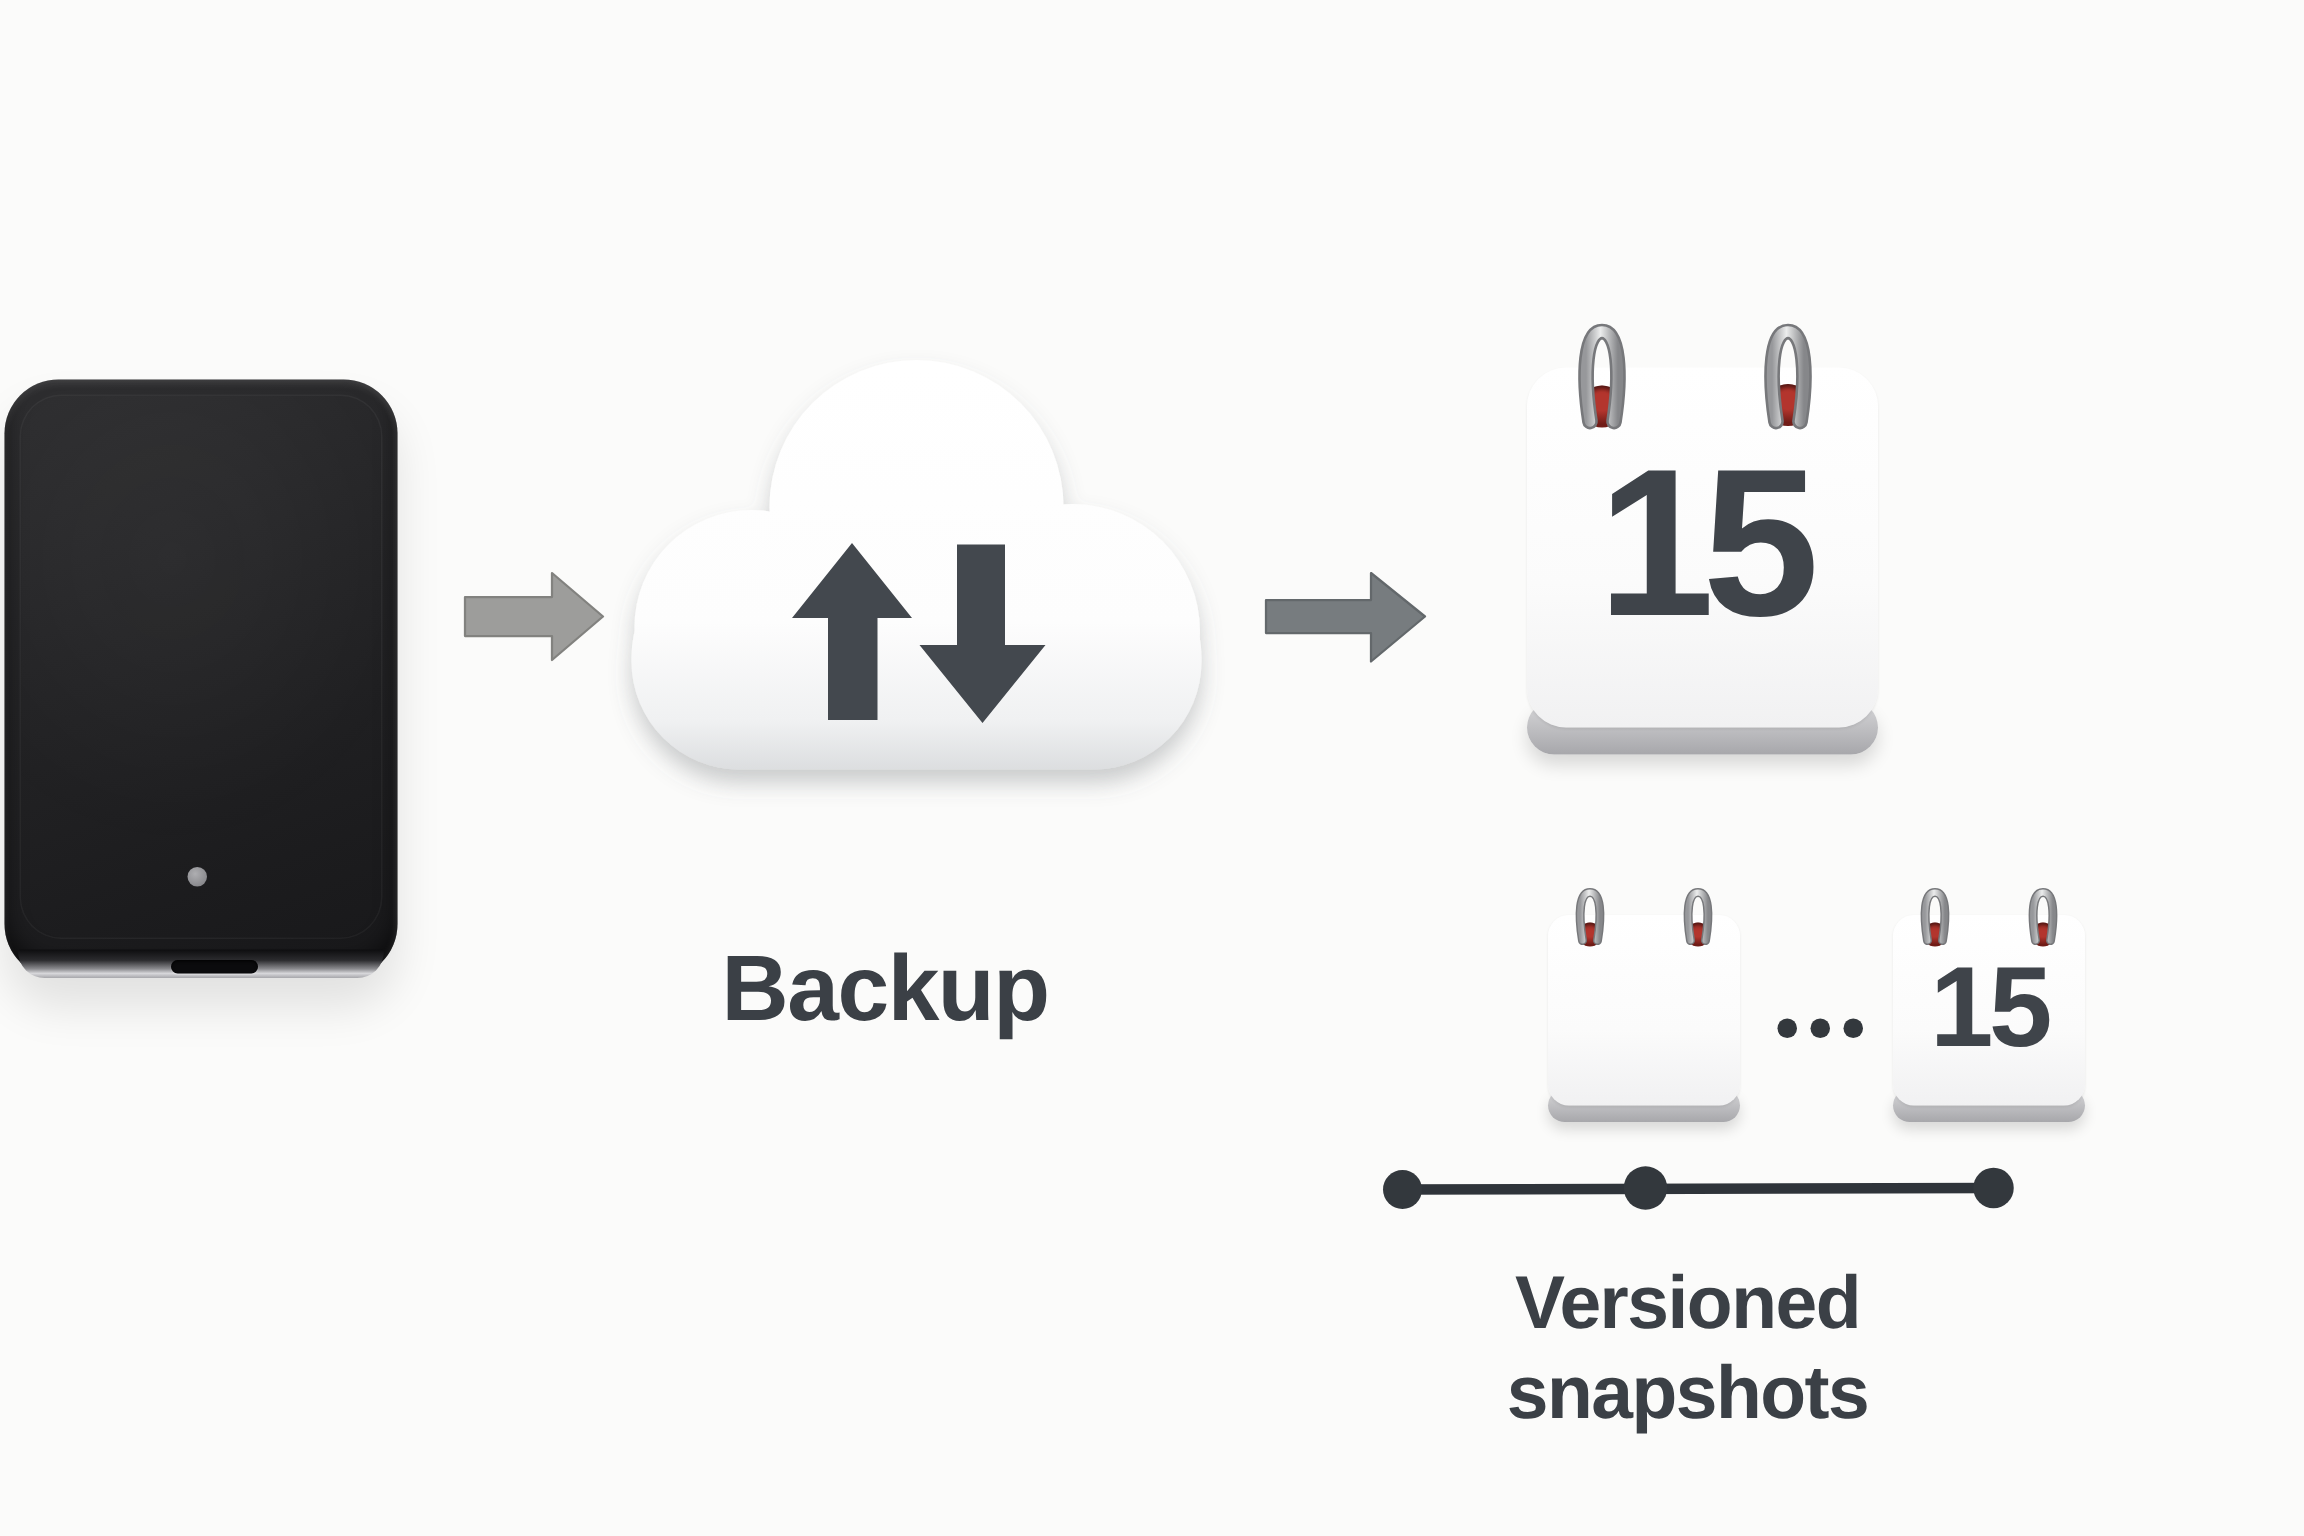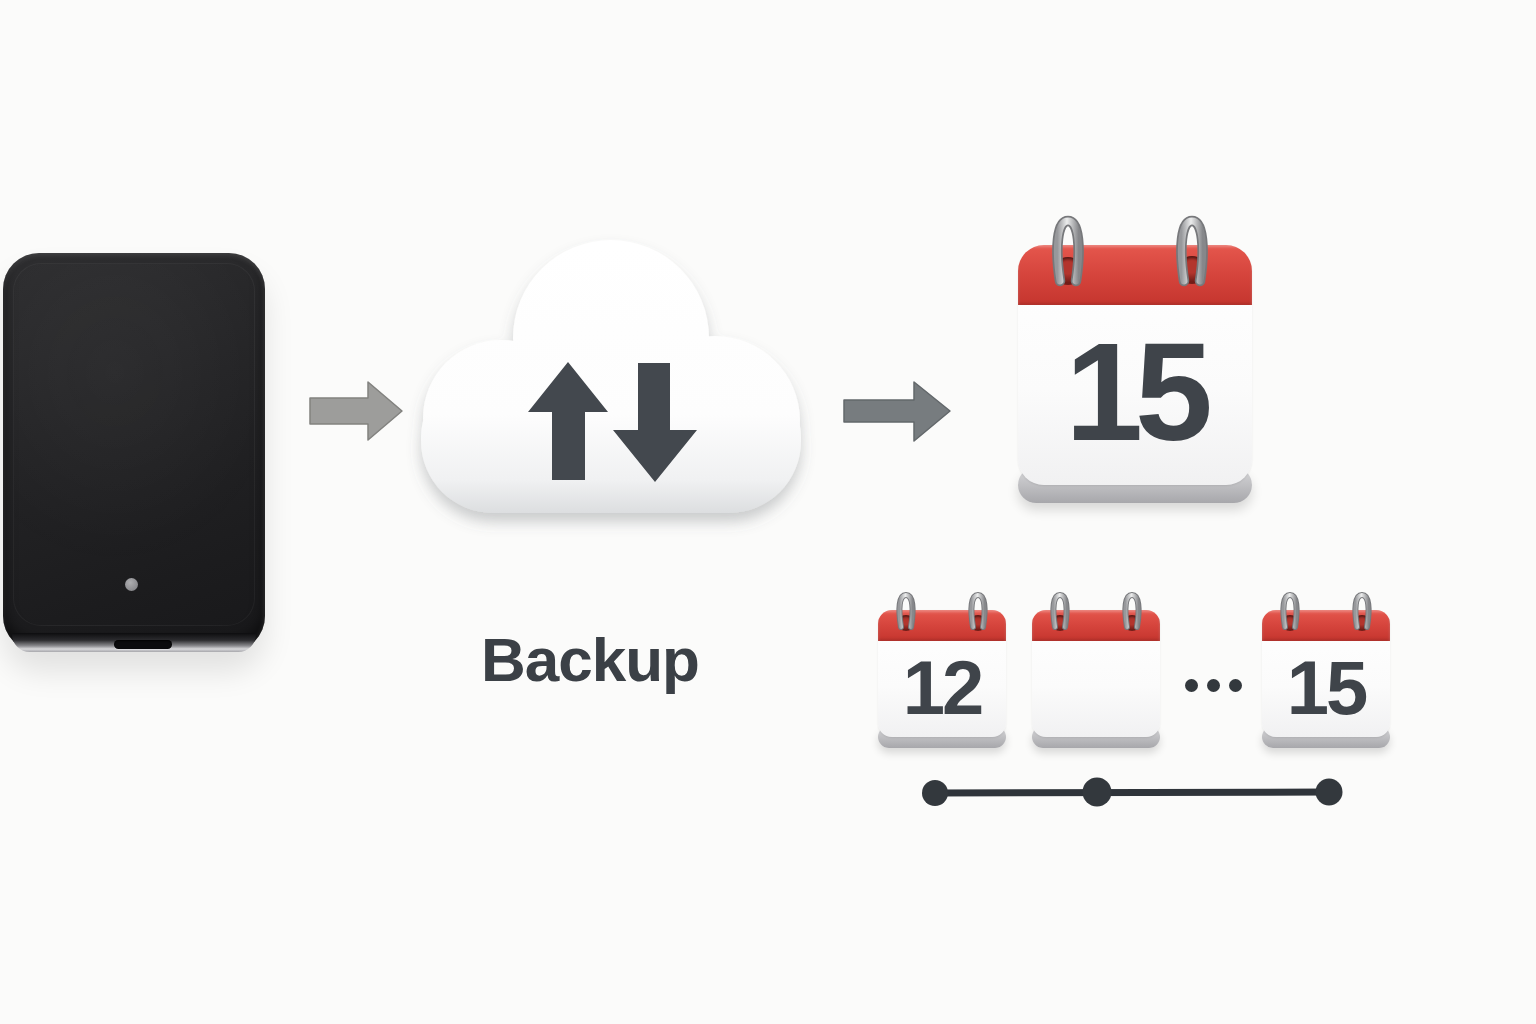--- a/index.html
+++ b/index.html
@@ -54,21 +54,21 @@
   .cal{position:absolute;}
   .cal-depth{
     position:absolute;left:0;right:0;bottom:0;border-radius:26px;
     background:linear-gradient(180deg,#d8d8da 0%,#bdbdc0 55%,#a7a7ab 100%);
     box-shadow:0 7px 12px rgba(0,0,0,0.14);
   }
   .cal-face{
     position:absolute;left:0;right:0;top:0;border-radius:26px;overflow:hidden;
     background:linear-gradient(180deg,#ffffff 0%,#fbfbfb 60%,#f1f1f2 100%);
     box-shadow:0 1px 2px rgba(0,0,0,0.08);
-    display:flex;flex-direction:column;
+    display:flex;
   }
   .cal-header{
     background:linear-gradient(180deg,#e5574d 0%,#d6453d 48%,#c5352e 100%);
     box-shadow:inset 0 2px 3px rgba(255,255,255,0.30), inset 0 -2px 3px rgba(0,0,0,0.12);
   }
   .cal-number{
     flex:1;display:flex;align-items:center;justify-content:center;
     color:#3f444a;font-weight:700;
   }
   .cal-hole{
@@ -164,37 +164,20 @@
     <svg class="cal-ring" style="left:32px;top:-30px" width="36" height="70" viewBox="0 0 36 70">
       <path d="M10,66 C5,34 7,6 18,6 C29,6 31,34 26,66" fill="none" stroke="#77787b" stroke-width="10.5" stroke-linecap="round"></path>
       <path d="M10,66 C5,34 7,6 18,6 C29,6 31,34 26,66" fill="none" stroke="url(#ringGrad)" stroke-width="7" stroke-linecap="round"></path>
     </svg>
     <svg class="cal-ring" style="left:156px;top:-30px" width="36" height="70" viewBox="0 0 36 70">
       <path d="M10,66 C5,34 7,6 18,6 C29,6 31,34 26,66" fill="none" stroke="#77787b" stroke-width="10.5" stroke-linecap="round"></path>
       <path d="M10,66 C5,34 7,6 18,6 C29,6 31,34 26,66" fill="none" stroke="url(#ringGrad)" stroke-width="7" stroke-linecap="round"></path>
     </svg>
   </div>
 
-  <div class="cal cal-sm" style="left:878px">
-    <div class="cal-depth"></div>
-    <div class="cal-face">
-      <div class="cal-header"></div>
-      <div class="cal-number">12</div>
-    </div>
-    <div class="cal-hole" style="left:20px;top:5px"></div>
-    <div class="cal-hole" style="left:92px;top:5px"></div>
-    <svg class="cal-ring" style="left:18px;top:-18px" width="20" height="38" viewBox="0 0 20 38">
-      <path d="M5,35 C2,17 3,3 10,3 C17,3 18,17 15,35" fill="none" stroke="#77787b" stroke-width="6" stroke-linecap="round"></path>
-      <path d="M5,35 C2,17 3,3 10,3 C17,3 18,17 15,35" fill="none" stroke="url(#ringGrad)" stroke-width="4" stroke-linecap="round"></path>
-    </svg>
-    <svg class="cal-ring" style="left:90px;top:-18px" width="20" height="38" viewBox="0 0 20 38">
-      <path d="M5,35 C2,17 3,3 10,3 C17,3 18,17 15,35" fill="none" stroke="#77787b" stroke-width="6" stroke-linecap="round"></path>
-      <path d="M5,35 C2,17 3,3 10,3 C17,3 18,17 15,35" fill="none" stroke="url(#ringGrad)" stroke-width="4" stroke-linecap="round"></path>
-    </svg>
-  </div>
 
   <div class="cal cal-sm" style="left:1032px">
     <div class="cal-depth"></div>
     <div class="cal-face">
       <div class="cal-header"></div>
     </div>
     <div class="cal-hole" style="left:20px;top:5px"></div>
     <div class="cal-hole" style="left:92px;top:5px"></div>
     <svg class="cal-ring" style="left:18px;top:-18px" width="20" height="38" viewBox="0 0 20 38">
       <path d="M5,35 C2,17 3,3 10,3 C17,3 18,17 15,35" fill="none" stroke="#77787b" stroke-width="6" stroke-linecap="round"></path>
@@ -230,14 +213,15 @@
     </svg>
   </div>
 
   <svg class="abs timeline" viewBox="0 0 430 48">
     <line x1="20" y1="24" x2="414" y2="23" stroke="#2f343a" stroke-width="7"></line>
     <circle cx="20" cy="24" r="13" fill="#33383d"></circle>
     <circle cx="182" cy="23" r="14.5" fill="#33383d"></circle>
     <circle cx="414" cy="23" r="13.5" fill="#33383d"></circle>
   </svg>
 
+  <div class="abs caption-text snapshots-label">Versioned snapshots</div>
 
 </div>
 
 </body></html>

